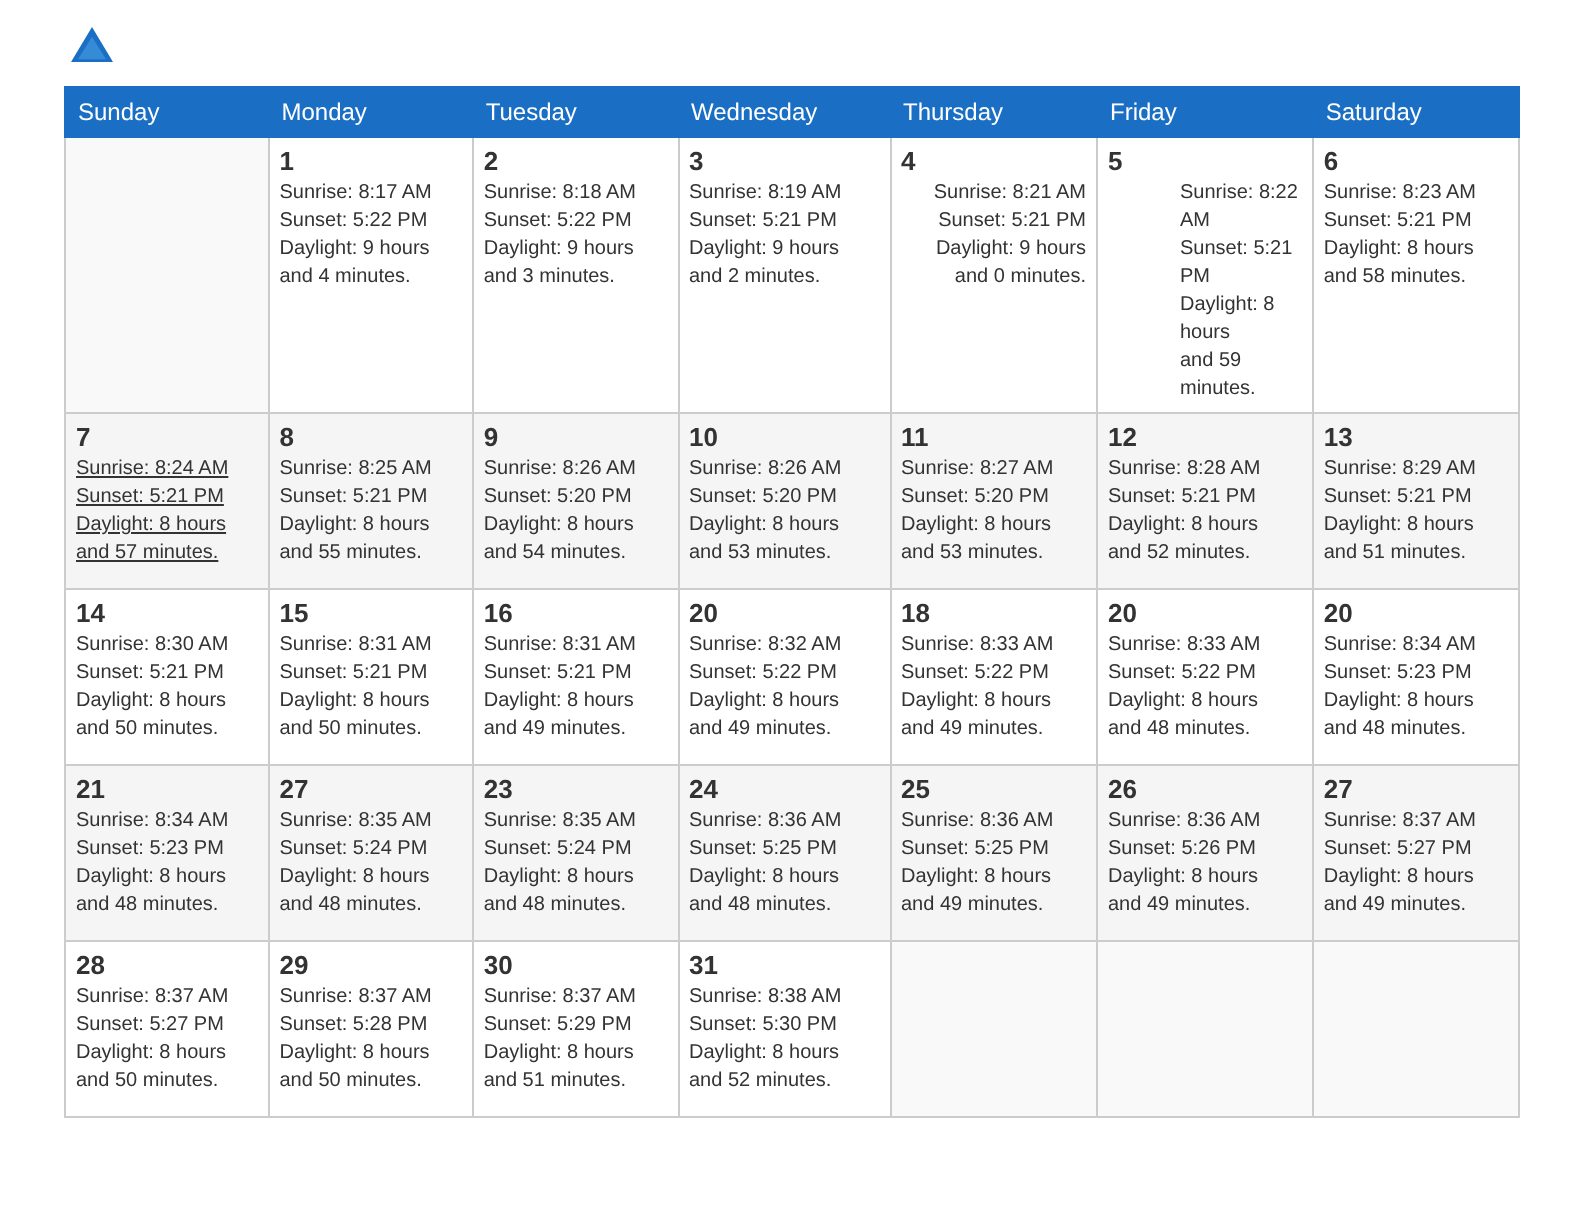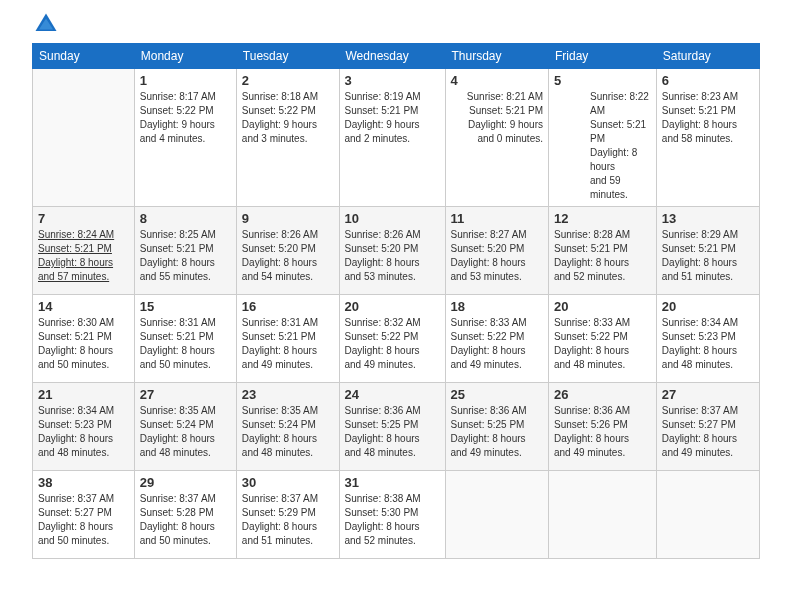--- a/index.html
+++ b/index.html
@@ -316,21 +316,21 @@
           <td>
             <div class="day-number">27</div>
             <div class="day-info" style="white-space: pre-line;">Sunrise: 8:37 AM
 Sunset: 5:27 PM
 Daylight: 8 hours
 and 49 minutes.</div>
           </td>
         </tr>
         <tr>
           <td>
-            <div class="day-number">38</div>
+            <div class="day-number">28</div>
             <div class="day-info" style="white-space: pre-line;">Sunrise: 8:37 AM
 Sunset: 5:27 PM
 Daylight: 8 hours
 and 50 minutes.</div>
           </td>
           <td>
             <div class="day-number">29</div>
             <div class="day-info" style="white-space: pre-line;">Sunrise: 8:37 AM
 Sunset: 5:28 PM
 Daylight: 8 hours

